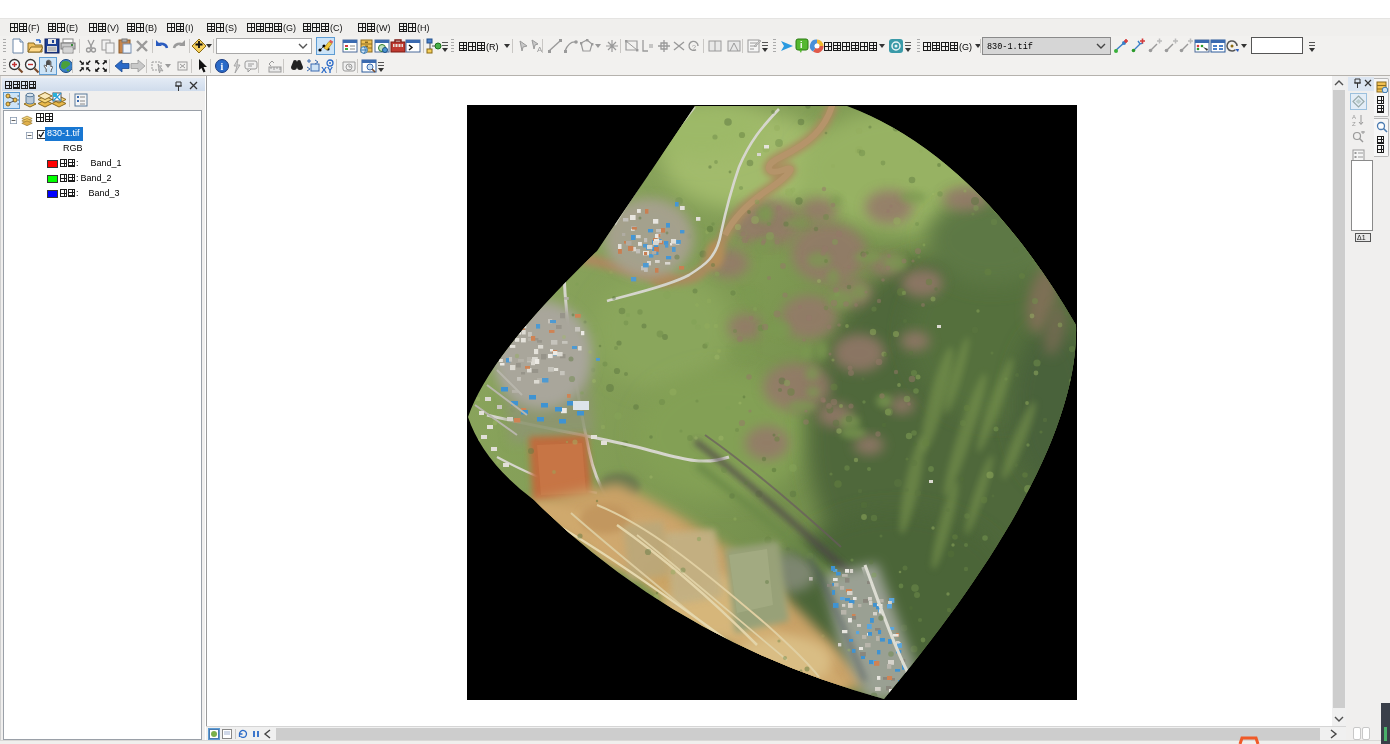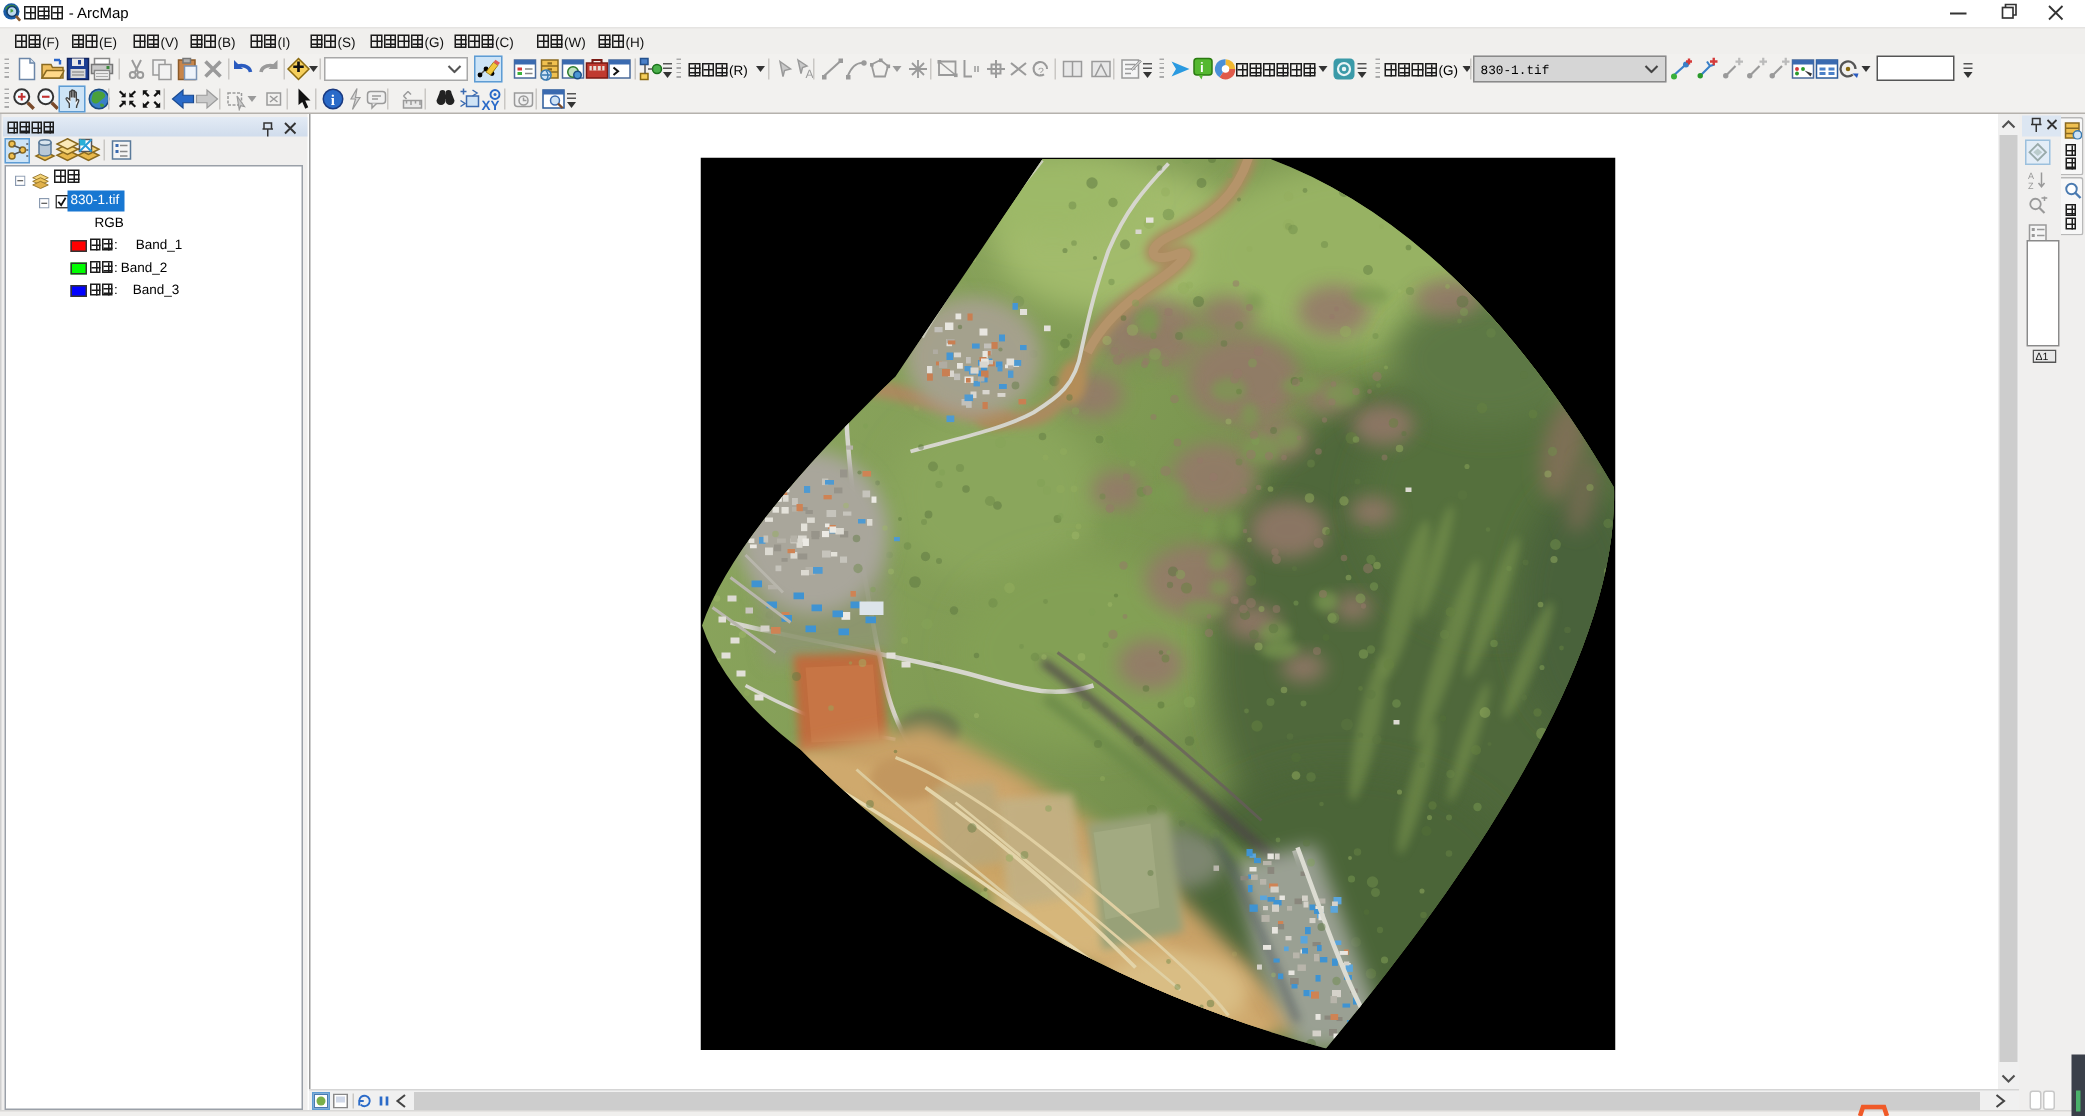--- a/index.html
+++ b/index.html
@@ -40,37 +40,20 @@
 #status{left:0;top:740px;width:1390px;height:4px;background:#f0efed;border-top:1px solid #d9d8d6}
 
 #dock{left:1346px;top:76px;width:28px;height:664px;background:#f0efee}
 #tabs{left:1374px;top:76px;width:16px;height:668px;background:#f0efee}
 .vtab{position:absolute;left:0;width:15px;background:#f7f7f7;border:1px solid #b8b8b8;border-left:none;border-radius:0 2px 2px 0}
 </style>
 </head>
 <body>
 <div id="win">
 
-  <div id="title" class="abs">
-    <svg class="abs" style="left:2px;top:2px" width="12" height="13" viewBox="0 0 12 13">
-      <circle cx="5.6" cy="5.6" r="5.4" fill="#1a5ba6"></circle>
-      <path d="M1.5,3.5 A5,5 0 0,1 9,2.5 L7,6.5 3,7 Z" fill="#3f9a37"></path>
-      <circle cx="6" cy="5.6" r="3.1" fill="#bcd8ee"></circle>
-      <path d="M5,4 a2,2 0 0,1 2,1.5 l-2,1 z" fill="#4aa040"></path>
-      <circle cx="6" cy="5.6" r="3.4" fill="none" stroke="#163f6e" stroke-width="1.1"></circle>
-      <line x1="8.6" y1="8.6" x2="11.4" y2="11.8" stroke="#8a5a30" stroke-width="1.8"></line>
-    </svg>
-    <span class="txt"><span class="cj"></span><span class="cj b"></span><span class="cj"></span>&nbsp;- ArcMap</span>
-    <svg class="abs" style="left:1295px;top:0" width="95" height="18" viewBox="0 0 95 18">
-      <line x1="5" y1="9" x2="16" y2="9" stroke="#333" stroke-width="1.2"></line>
-      <rect x="40" y="5" width="7" height="7" fill="none" stroke="#333" stroke-width="1.1"></rect>
-      <path d="M42,5 v-2 h7 v7 h-2" fill="none" stroke="#333" stroke-width="1.1"></path>
-      <path d="M71,4 l9,9 M80,4 l-9,9" stroke="#333" stroke-width="1.2"></path>
-    </svg>
-  </div>
 
   <div id="menu" class="abs">
     <span class="mi" style="left:10px"><span class="cj"></span><span class="cj b"></span>(F)</span>
     <span class="mi" style="left:48px"><span class="cj b"></span><span class="cj"></span>(E)</span>
     <span class="mi" style="left:89px"><span class="cj"></span><span class="cj b"></span>(V)</span>
     <span class="mi" style="left:127px"><span class="cj b"></span><span class="cj"></span>(B)</span>
     <span class="mi" style="left:167px"><span class="cj"></span><span class="cj b"></span>(I)</span>
     <span class="mi" style="left:207px"><span class="cj b"></span><span class="cj"></span>(S)</span>
     <span class="mi" style="left:247px"><span class="cj"></span><span class="cj b"></span><span class="cj"></span><span class="cj b"></span>(G)</span>
     <span class="mi" style="left:303px"><span class="cj b"></span><span class="cj"></span><span class="cj b"></span>(C)</span>

